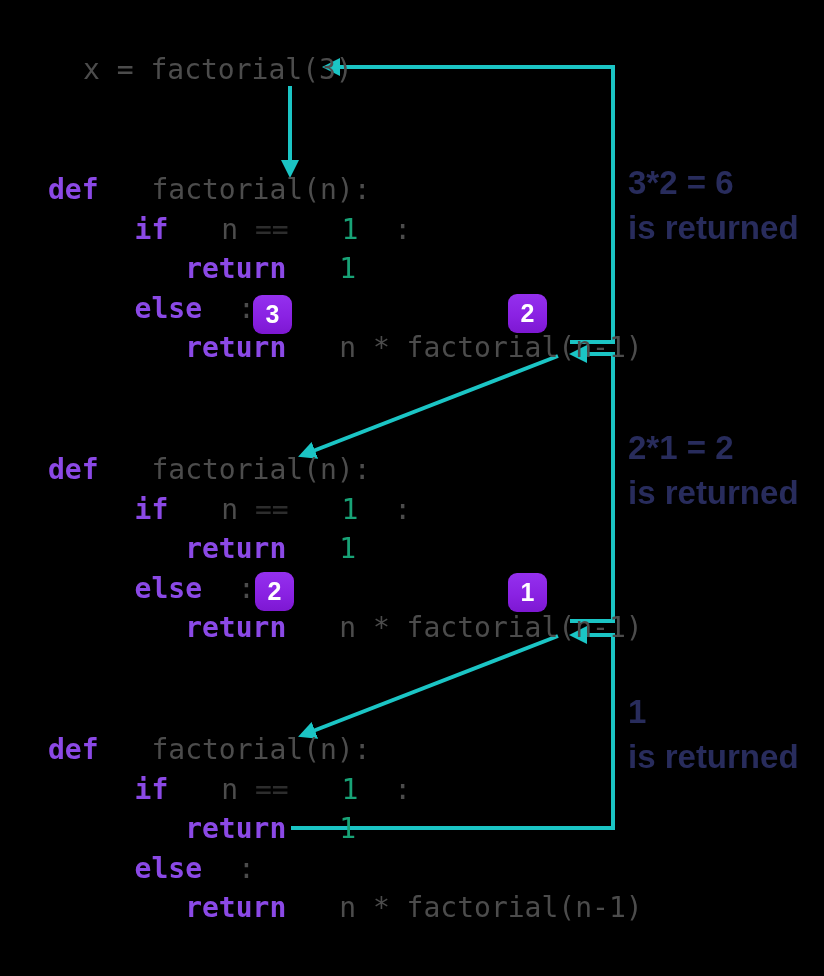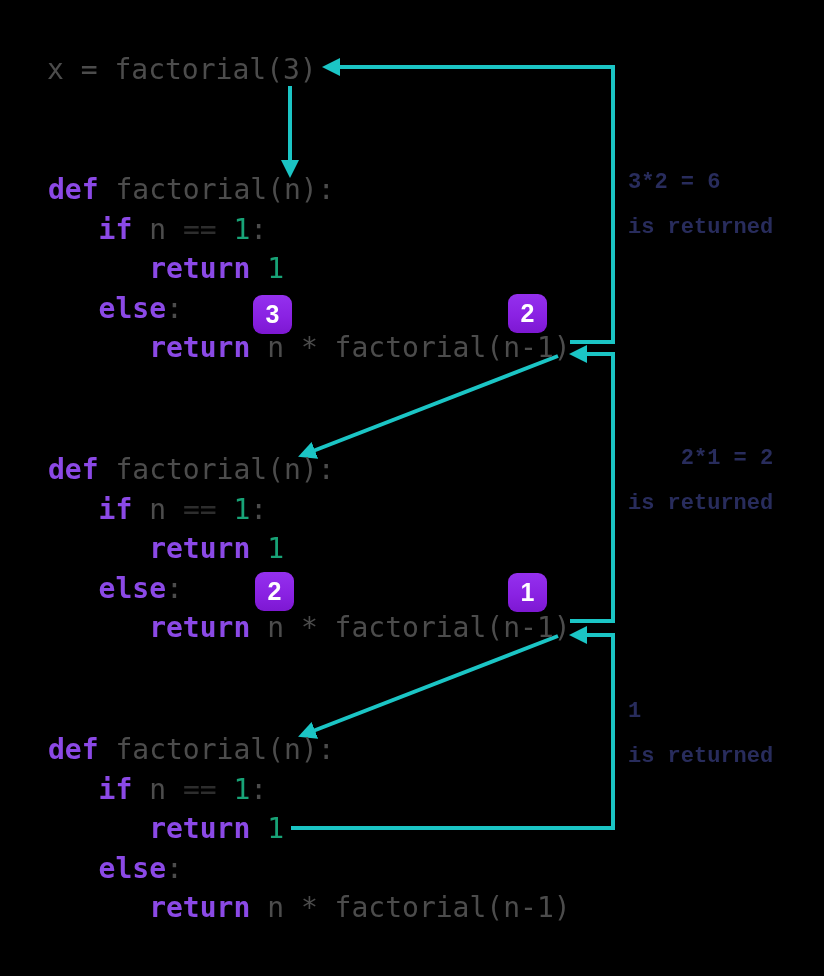--- a/index.html
+++ b/index.html
@@ -25,44 +25,44 @@
     white-space:pre;
     font-family:"DejaVu Sans Mono", monospace;
     font-size:28px;line-height:39.5px;
   }
   .call-line{position:absolute;left:47px;top:50px;line-height:40px;}
   .code-block{position:absolute;left:48px;}
   #block-1{top:170px;}
   #block-2{top:450px;}
   #block-3{top:730px;}
   .tok-kw{color:var(--kw);font-weight:bold;}
-  .tok-pl{color:var(--plain);}
+  .tok-pl{color:var(--plain);margin-left:36px;}
   .tok-op{color:var(--op);}
   .tok-num{color:var(--num);}
   
   .badge{
     position:absolute;width:39px;height:39px;border-radius:9px;
     background:linear-gradient(180deg,#9430ee 0%, var(--badge) 55%, #7d18d2 100%);
     color:var(--badge-text);
     font-family:"Liberation Sans", sans-serif;font-weight:bold;font-size:25px;
     display:flex;align-items:center;justify-content:center;
   }
   #badge-0{left:253px;top:295px;}
   #badge-1{left:508px;top:294px;}
   #badge-2{left:255px;top:572px;}
   #badge-3{left:508px;top:573px;}
   
   .annotation{
     position:absolute;left:628px;
-    font-family:Liberation Mono, monospace;
-    font-weight:bold;font-size:22px;line-height:45px;
+    font-family:Liberation Sans, sans-serif;
+    font-weight:bold;font-size:33px;line-height:45px;
     color:var(--navy);white-space:nowrap;
   }
   #annotation-0{top:160px;}
-  #annotation-1{top:436px;text-align:right;}
+  #annotation-1{top:425px;}
   #annotation-2{top:689px;}
   
   svg.arrows{position:absolute;inset:0;pointer-events:none;}
   svg.arrows path.wire{fill:none;stroke:var(--teal);stroke-width:4;}
   svg.arrows marker path{fill:var(--teal);}
 </style>
 </head>
 <body>
 
 <div class="stage">

